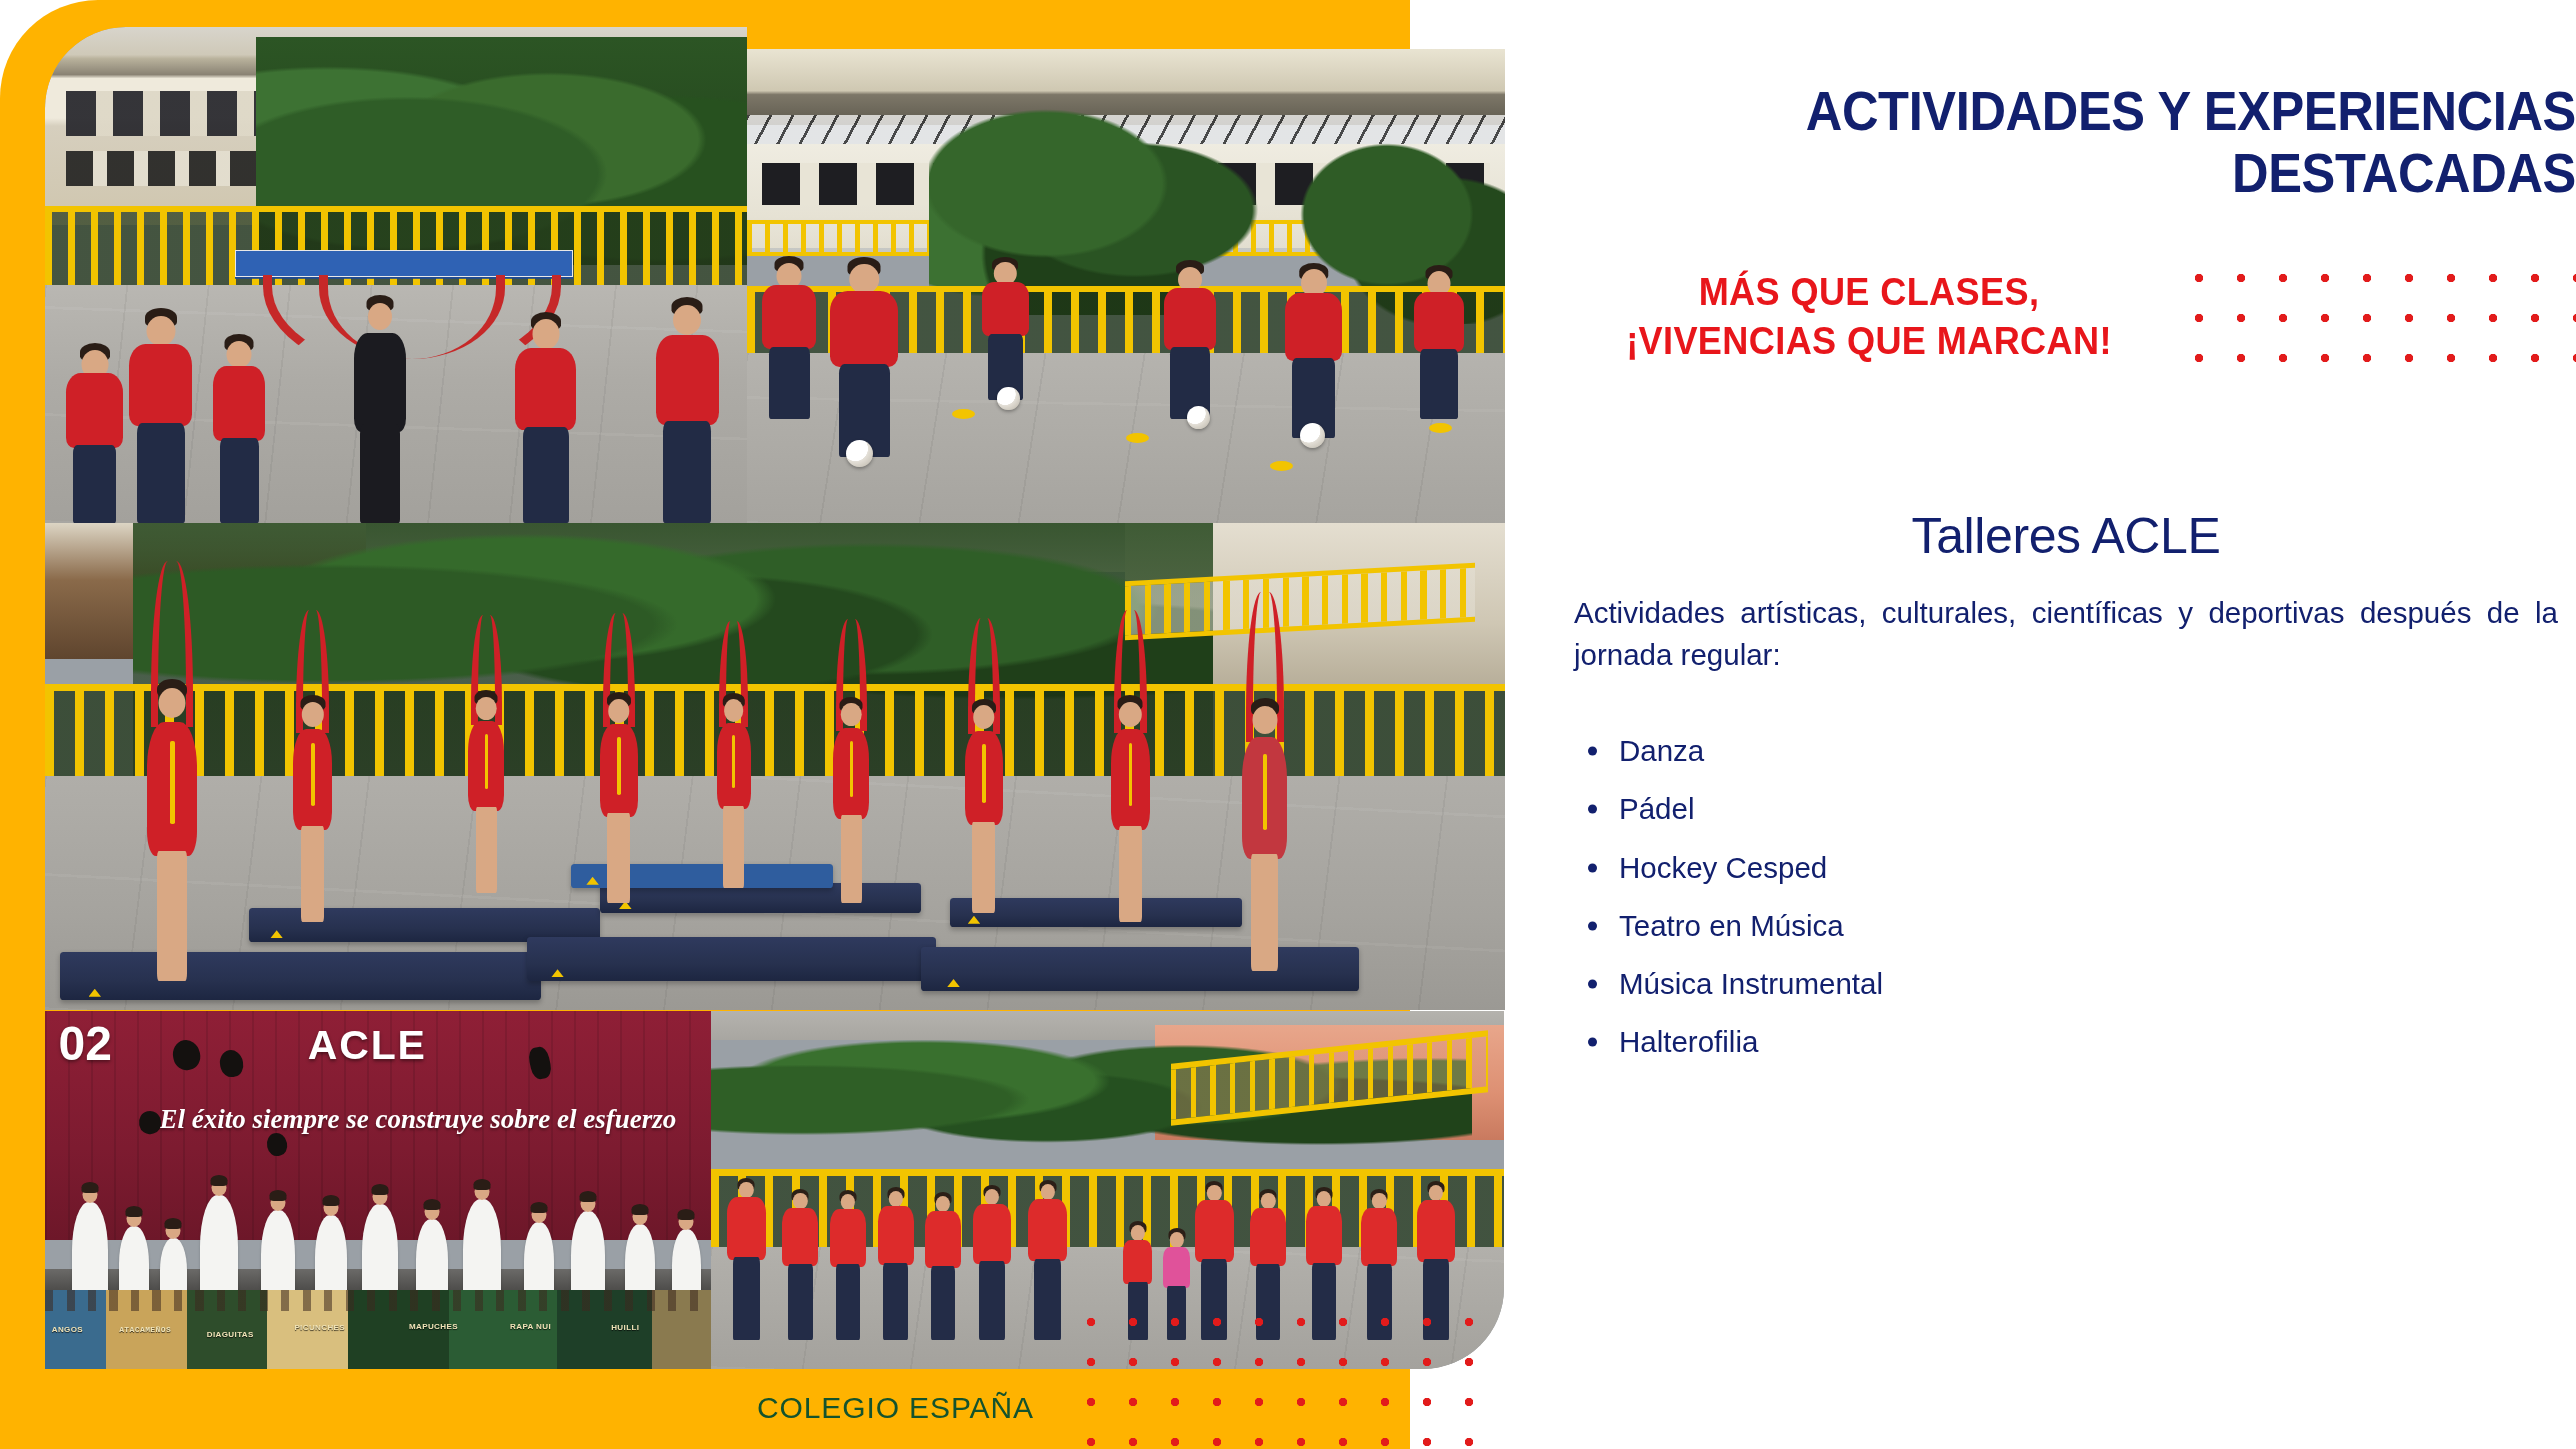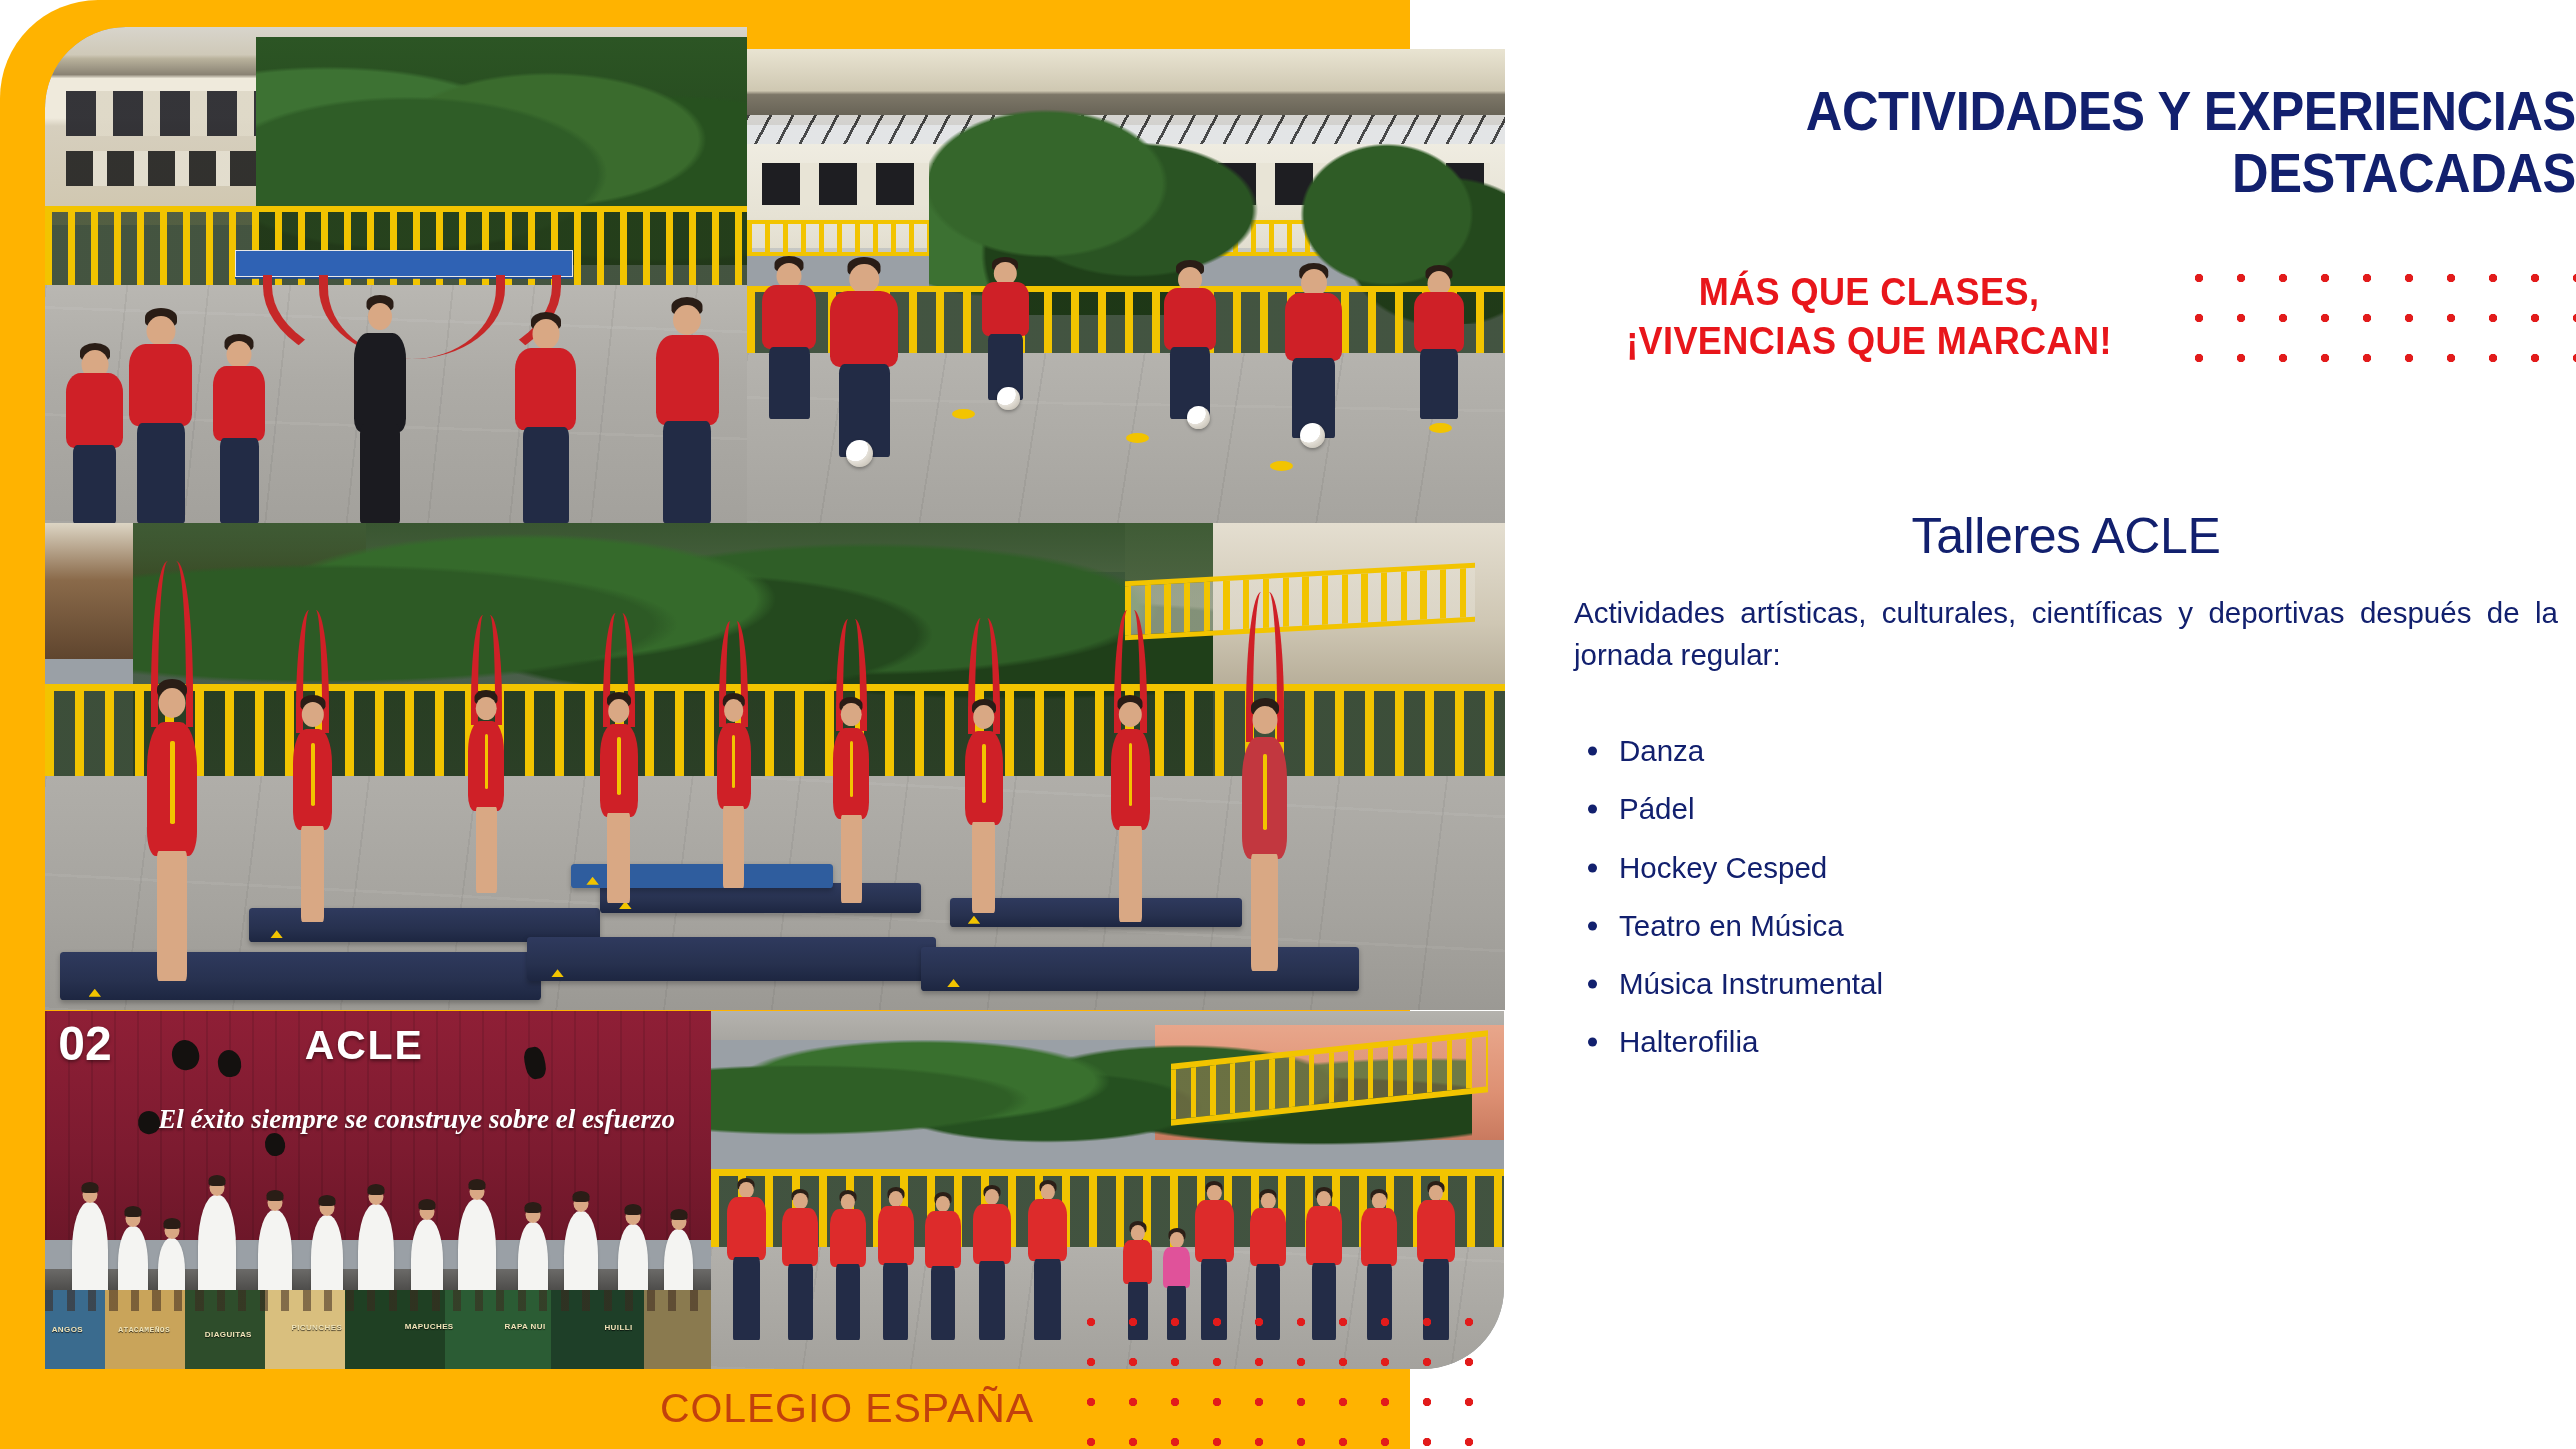--- a/index.html
+++ b/index.html
@@ -322,21 +322,21 @@
     border-radius: 50% 50% 30% 30%;
   }
   .gymnast .lg {
     position: absolute; left: 20%; right: 20%; bottom: 0;
     background: #d9a884;
     border-radius: 6%;
   }
 
   
   .ph-dance {
-    left: 0; top: 984px; width: 666px; height: 358px;
+    left: 0; top: 984px; width: 666px; height: 358px; padding-left: 8px;
   }
   .dn-curtain {
     position: absolute; left: 0; top: 0; right: 0; height: 64%;
     background:
       repeating-linear-gradient(90deg, rgba(0,0,0,.10) 0 1.8px, transparent 1.8px 23px),
       linear-gradient(180deg,#8f1f36 0%, #7d1b30 60%, #6d1729 100%);
   }
   .dn-acle {
     position: absolute; left: 39%; top: 3%;
     color: #ffffff;
@@ -512,23 +512,23 @@
     left: 0; bottom: 0;
     width: 1410px; height: 82px;
     z-index: 4;
     display: flex;
     align-items: center;
     justify-content: flex-end;
     padding-right: 376px;
     box-sizing: border-box;
   }
   .brand-text {
-    color: #c2410c;
+    color: #14532d;
     font-family: "Liberation Sans", sans-serif;
-    font-size: 41px;
+    font-size: 30px;
     font-weight: 400;
     letter-spacing: 0.9px;
     white-space: nowrap;
   }
 
   
   .panel {
     position: absolute;
     left: 1556px;
     top: 0;

